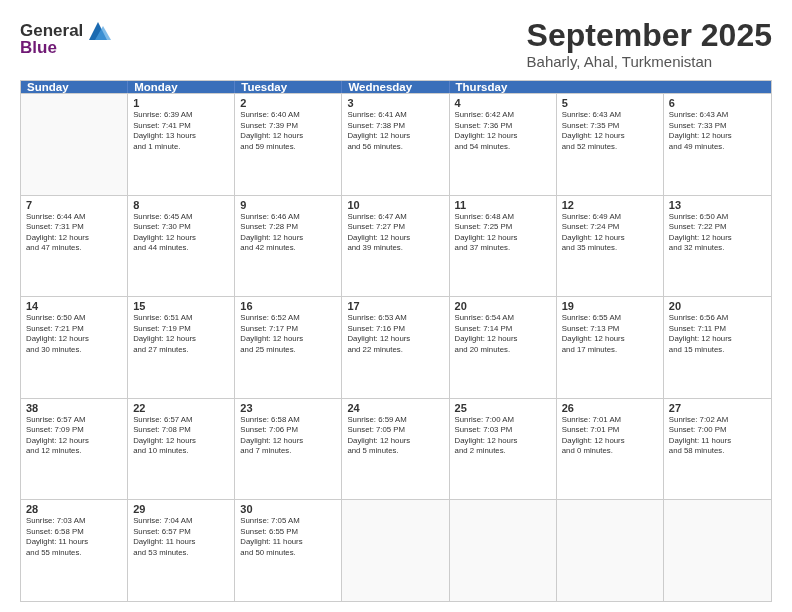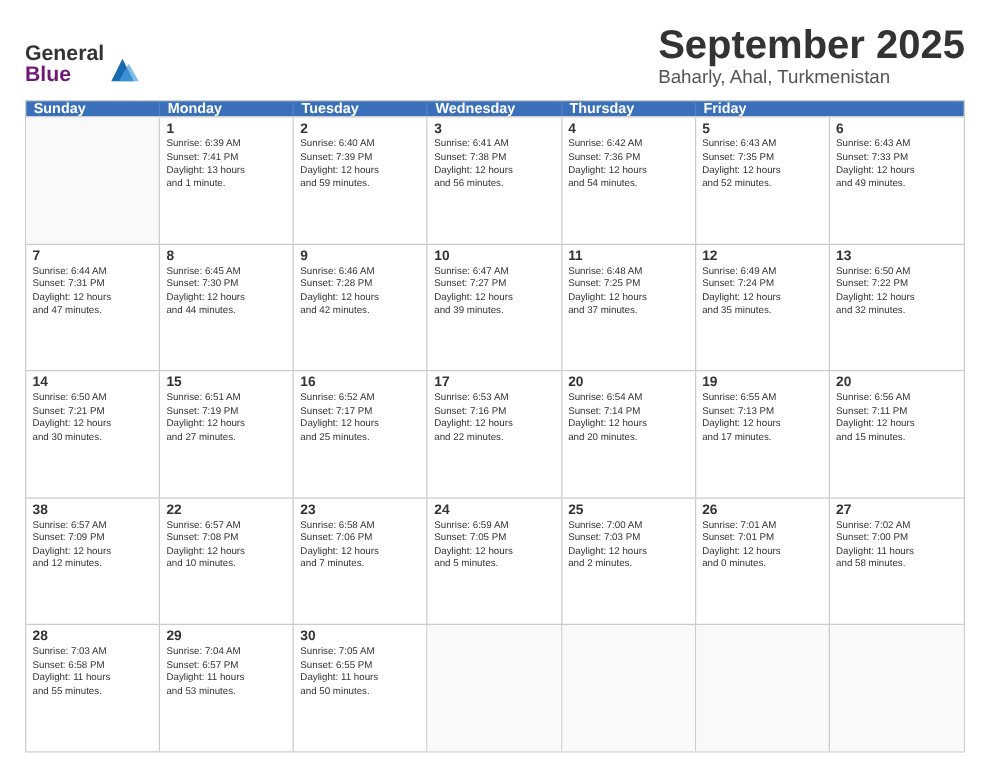--- a/index.html
+++ b/index.html
@@ -18,22 +18,22 @@
       flex-direction: column;
     }
     .top-section {
       display: flex;
       justify-content: space-between;
       align-items: flex-start;
       margin-bottom: 10px;
     }
     .logo {
       display: flex;
-      align-items: flex-end;
-      margin-top: 16px;
+      align-items: center;
+      margin-top: 4px;
     }
     .logo-text {
       display: flex;
       flex-direction: column;
       line-height: 1.1;
     }
     .header-right {
       text-align: left;
     }
     .month-title {
@@ -120,21 +120,20 @@
     </div>
   </div>
 
   <div class="calendar">
     <div class="cal-header" id="cal-header">
         <div class="cal-header-cell">Sunday</div>
         <div class="cal-header-cell">Monday</div>
         <div class="cal-header-cell">Tuesday</div>
         <div class="cal-header-cell">Wednesday</div>
         <div class="cal-header-cell">Thursday</div>
-        <div class="cal-header-cell">Friday</div>
       </div>
     <div class="cal-body" id="cal-body">
         <div class="cal-row">
           <div class="cal-cell empty"></div>
           <div class="cal-cell">
             <span class="cell-day">1</span>
             <div class="cell-info">Sunrise: 6:39 AM<br>Sunset: 7:41 PM<br>Daylight: 13 hours<br>and 1 minute.</div>
           </div>
           <div class="cal-cell">
             <span class="cell-day">2</span>

